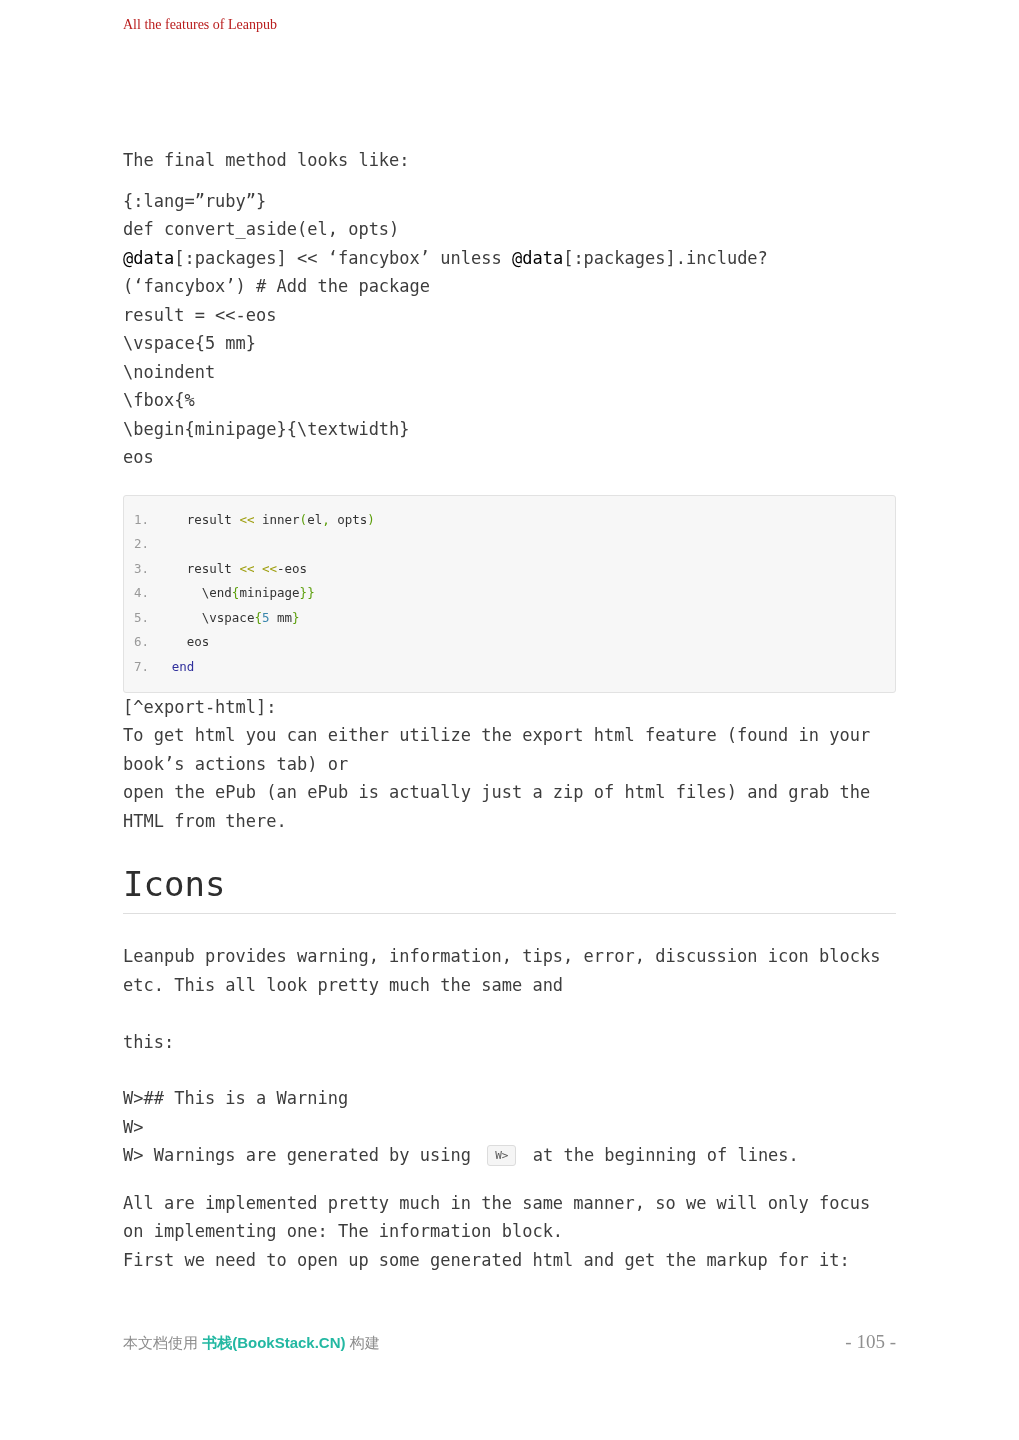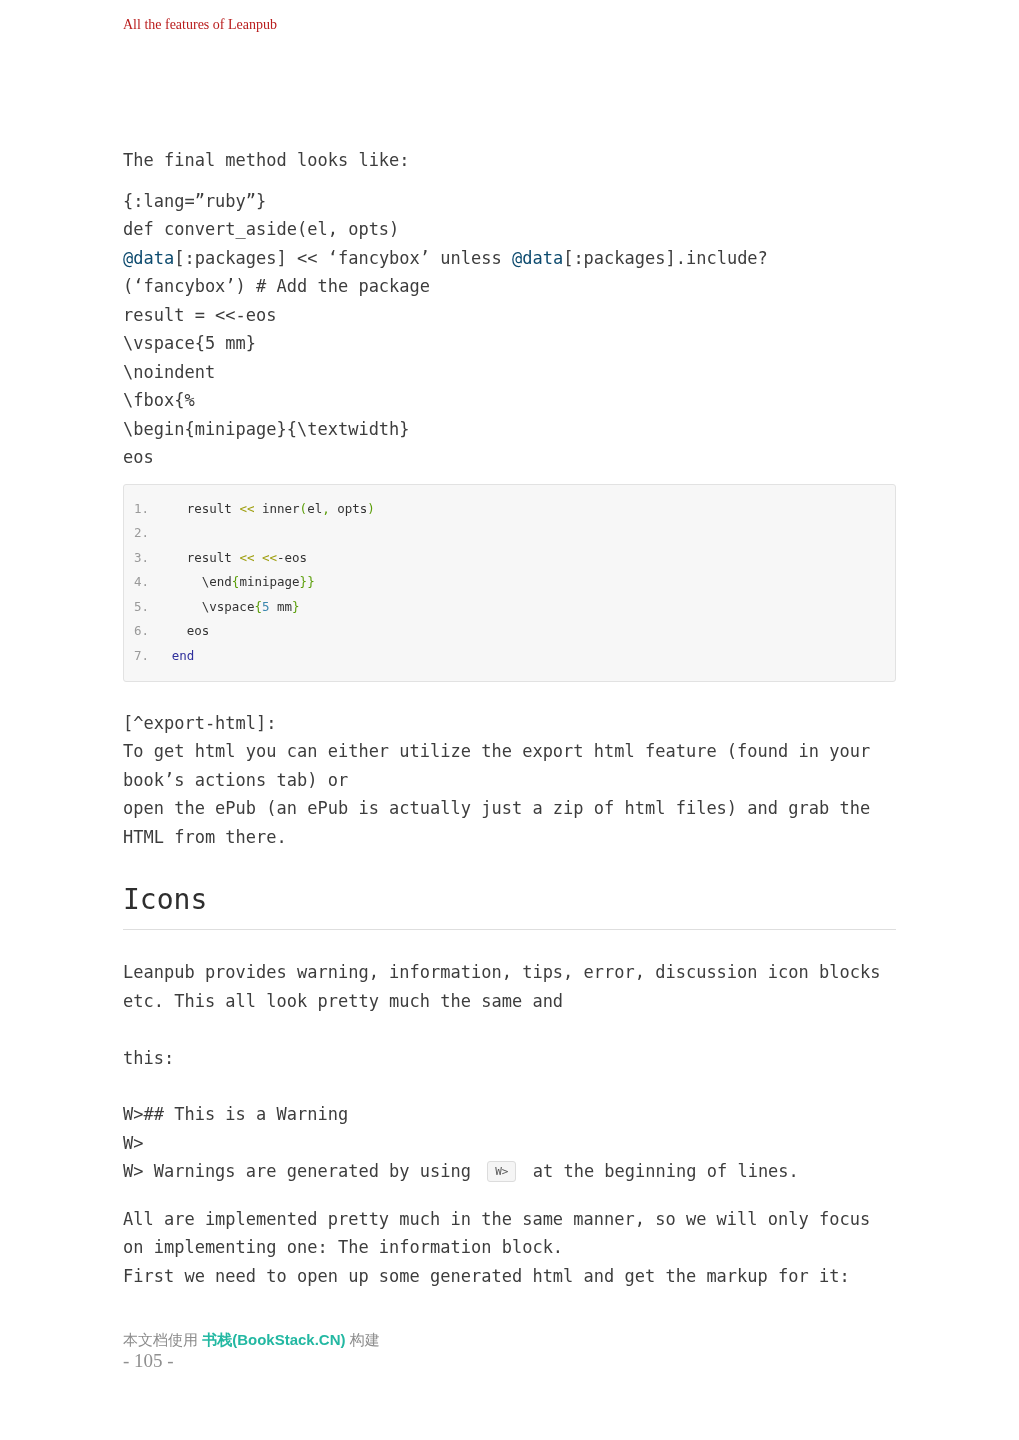--- a/index.html
+++ b/index.html
@@ -13,64 +13,64 @@
     font-family:"Liberation Serif", serif;
     font-size:14px; line-height:19px; color:#b91c1c;
   }
 
   .para {
     font-size:17px; line-height:28.5px; white-space:pre-wrap; word-break:break-word;
     color:#3d3d3d; margin:0;
   }
   #para-intro   { margin-top:112px; }
   #para-snippet { margin-top:12px; }
-  #para-export  { margin-top:27px; }
+  #para-export  { }
   #para-icons   { margin-top:28px; }
   #para-warning { margin-top:28px; }
   #para-closing { margin-top:19px; }
 
-  .seg-b  { color:#0c4a6e; }   
+  .seg-b  { color:#000000; }   
   .seg-op { color:#9f9f10; }   
   .seg-g  { color:#5a9e08; }   
   .seg-n  { color:#3a87ad; }   
   .seg-k  { color:#30309c; }   
 
   .code-block {
-    margin-top:12px;
+    margin-top:23px;
     background:#f7f7f7;
     border:1px solid #e2e2e2;
     border-radius:3px;
     padding:12px 10px;
     font-size:12.5px;
   }
   .code-line { line-height:24.6px; white-space:pre; color:#333333; }
   .ln { color:#9a9a9a; }
 
   .section-heading {
     font-family:"DejaVu Sans Mono", monospace;
-    font-size:28px; line-height:40px; font-weight:400; color:#2e2e2e;
+    font-size:34px; line-height:40px; font-weight:400; color:#2e2e2e;
     margin:29px 0 0 0;
   }
   .section-divider {
     border:none; border-top:1px solid #dedede;
     margin:9px 0 0 0; height:0;
   }
 
   .chip {
     font-family:"DejaVu Sans Mono", monospace;
     font-size:11px; line-height:1.2;
     color:#555555; background:#f5f5f5;
     border:1px solid #dcdcdc; border-radius:3px;
     padding:3px 7px; margin:0 6px;
     display:inline-block; vertical-align:2px;
   }
 
   .doc-footer {
     position:absolute; left:123px; right:123px; top:1331px;
-    display:flex; justify-content:space-between; align-items:baseline;flex-direction:column;
+    display:flex; justify-content:space-between; align-items:baseline;
   }
   .footer-left {
     font-family:"Liberation Sans", sans-serif;
     font-size:15px; color:#8c8c8c;
   }
   .footer-brand { color:#23b8a2; font-weight:bold; text-decoration:none; }
   .footer-page {
     font-family:"Liberation Serif", serif;
     font-size:19px; color:#8f8f8f;
   }

